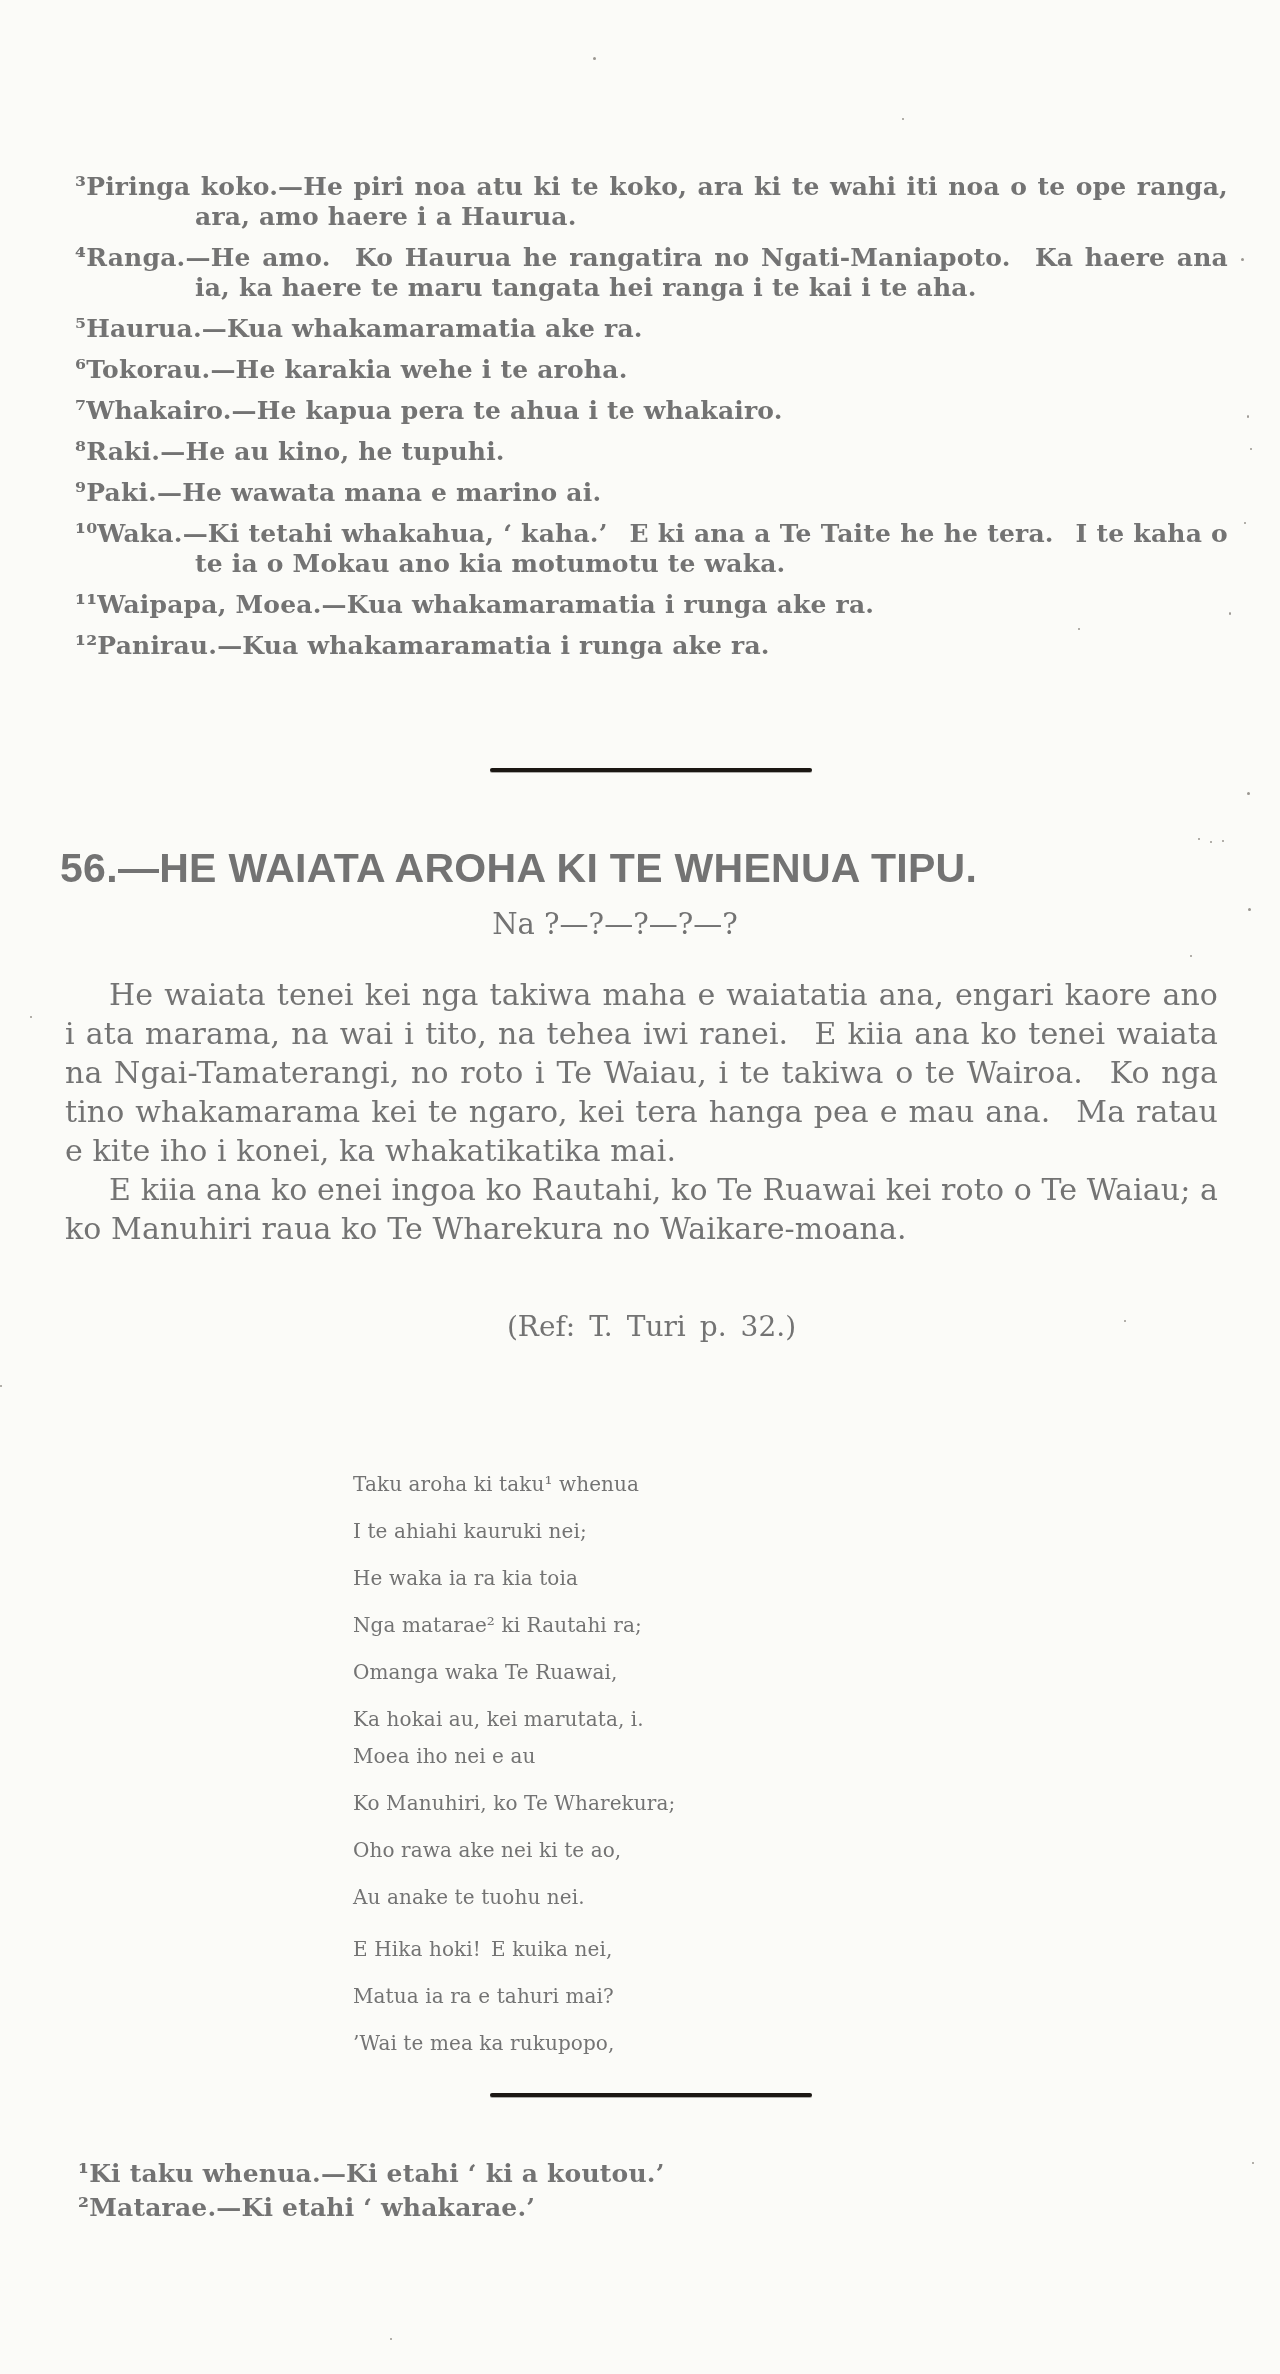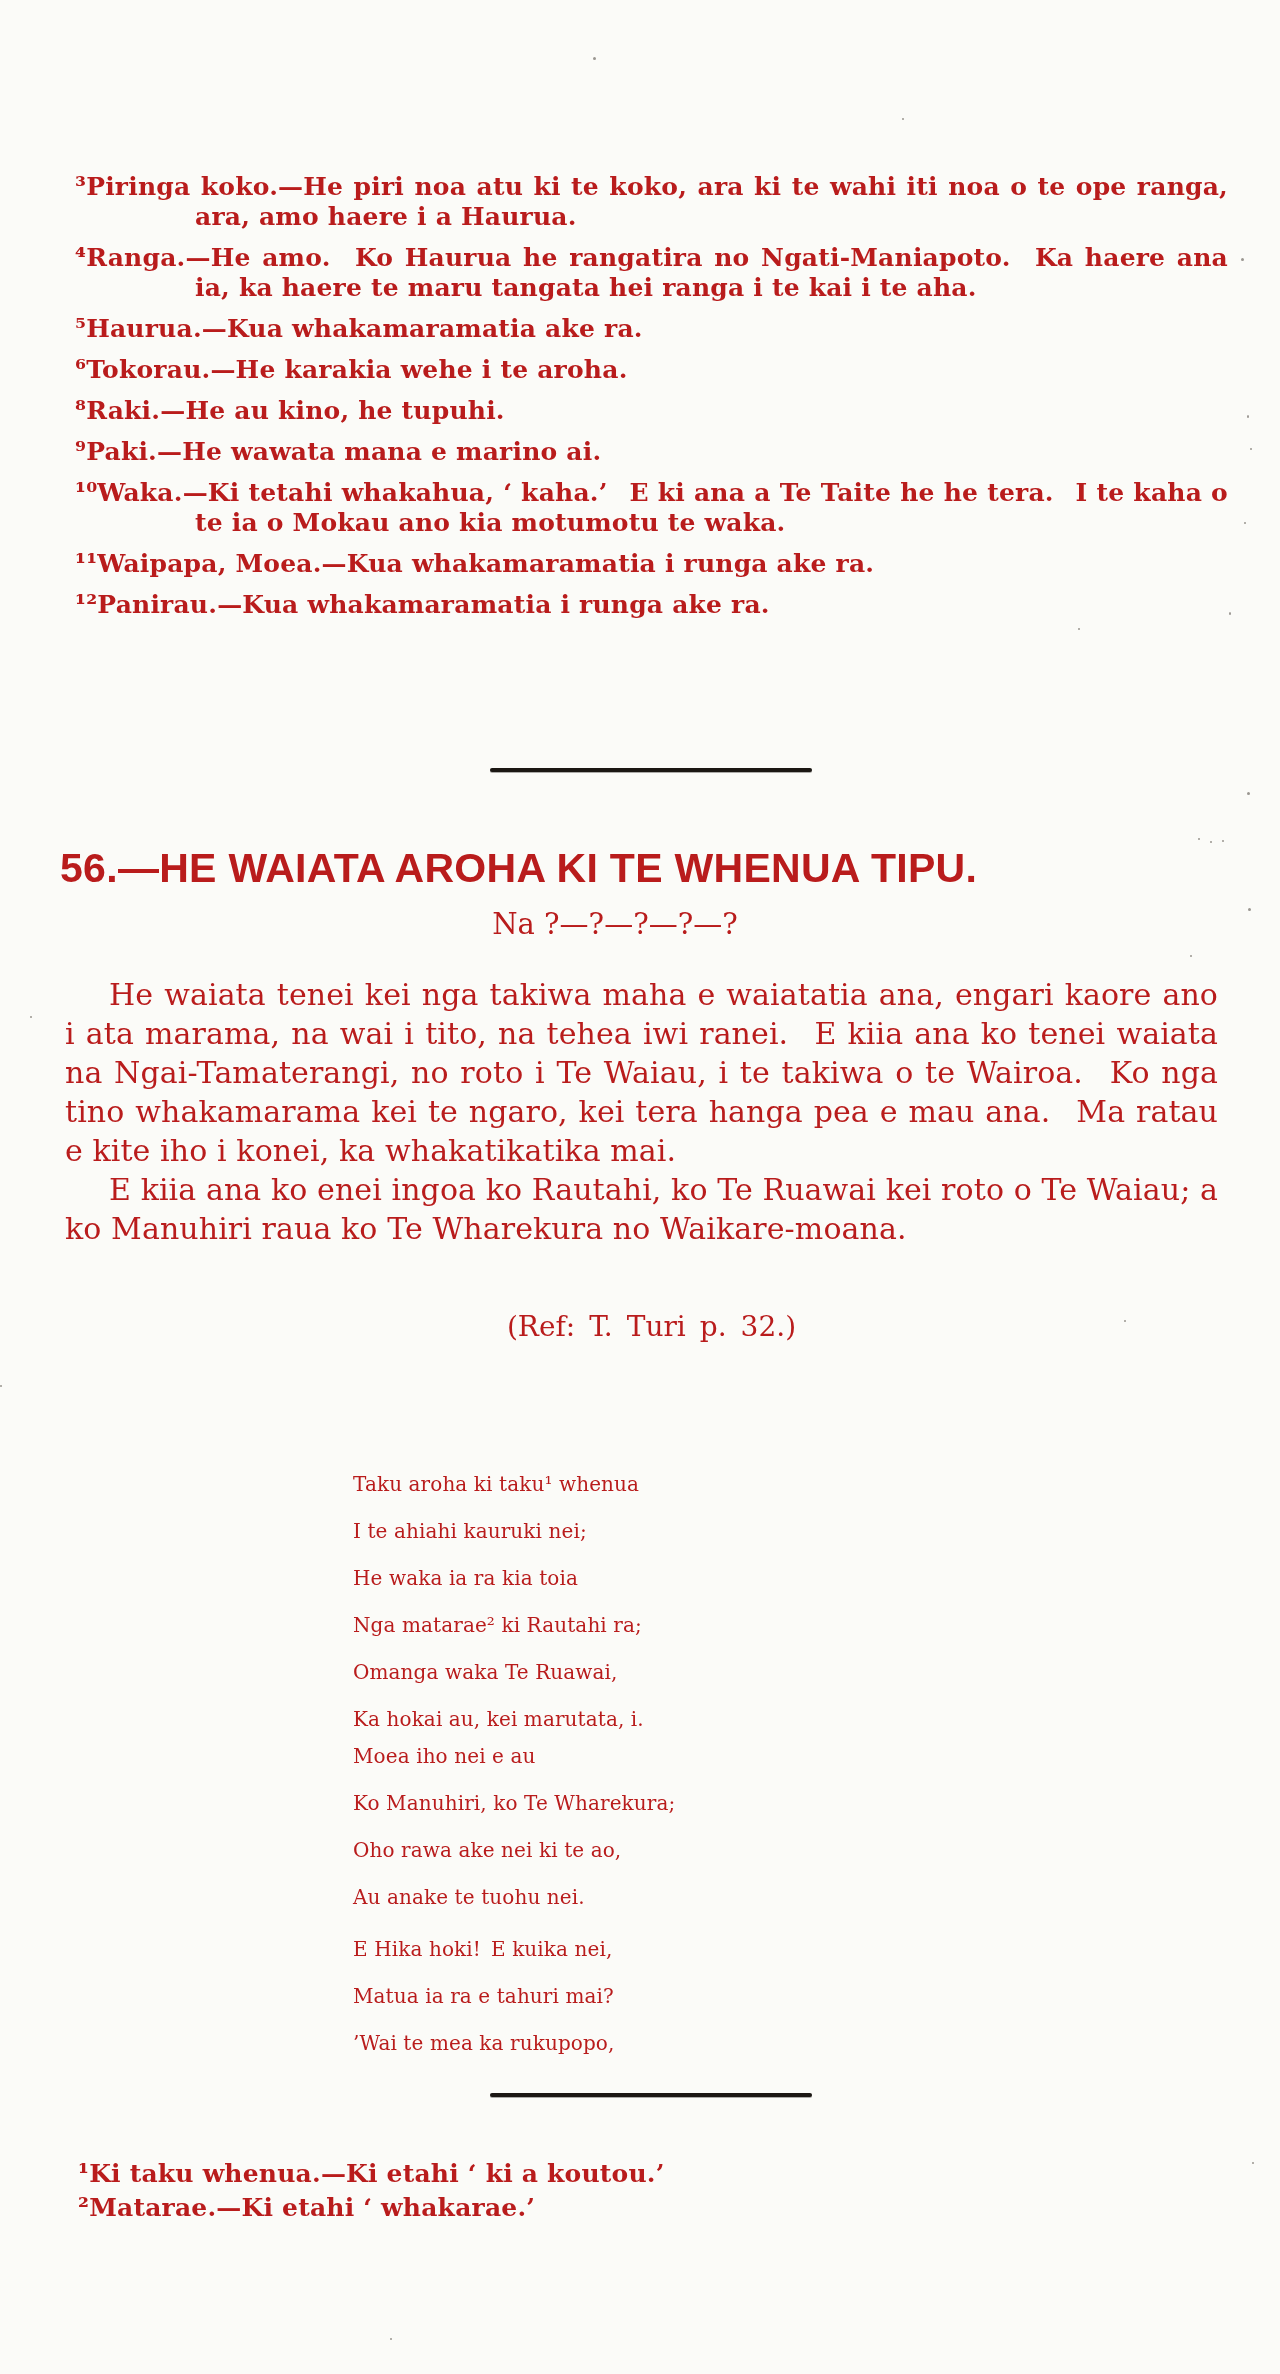--- a/index.html
+++ b/index.html
@@ -3,21 +3,21 @@
 <meta charset="utf-8">
 <style>
   html,body{margin:0;padding:0;}
   body{
     width:1280px;height:2374px;
     background:#fbfbf8;
     font-family:"DejaVu Serif","Liberation Serif",serif;
   }
   .page{
     position:relative;width:1280px;height:2374px;overflow:hidden;
-    color:#b91c1c;
+    color:#737373;
   }
   
   .fnotes{position:absolute;left:75px;width:1153px;}
   .fnotes.top{top:172px;}
   .fnotes.bottom{top:2159px;left:78px;}
   .fn{
     font-size:25px;line-height:30px;font-weight:700;
     padding-left:120px;text-indent:-120px;
     text-align:justify;margin:0 0 11px 0;
     letter-spacing:0.2px;
@@ -66,20 +66,21 @@
 </head>
 <body>
 
 <div class="page">
 
   <div class="fnotes top">
     <div class="fn">³Piringa koko.—He piri noa atu ki te koko, ara ki te wahi iti noa o te ope ranga, ara, amo haere i a Haurua.</div>
     <div class="fn">⁴Ranga.—He amo.  Ko Haurua he rangatira no Ngati-Maniapoto.  Ka haere ana ia, ka haere te maru tangata hei ranga i te kai i te aha.</div>
     <div class="fn">⁵Haurua.—Kua whakamaramatia ake ra.</div>
     <div class="fn">⁶Tokorau.—He karakia wehe i te aroha.</div>
+    <div class="fn">⁷Whakairo.—He kapua pera te ahua i te whakairo.</div>
     <div class="fn">⁸Raki.—He au kino, he tupuhi.</div>
     <div class="fn">⁹Paki.—He wawata mana e marino ai.</div>
     <div class="fn">¹⁰Waka.—Ki tetahi whakahua, ‘ kaha.’  E ki ana a Te Taite he he tera.  I te kaha o te ia o Mokau ano kia motumotu te waka.</div>
     <div class="fn">¹¹Waipapa, Moea.—Kua whakamaramatia i runga ake ra.</div>
     <div class="fn">¹²Panirau.—Kua whakamaramatia i runga ake ra.</div>
   </div>
 
   <div class="rule r1"></div>
 
   <h1 class="heading">56.—HE WAIATA AROHA KI TE WHENUA TIPU.</h1>

